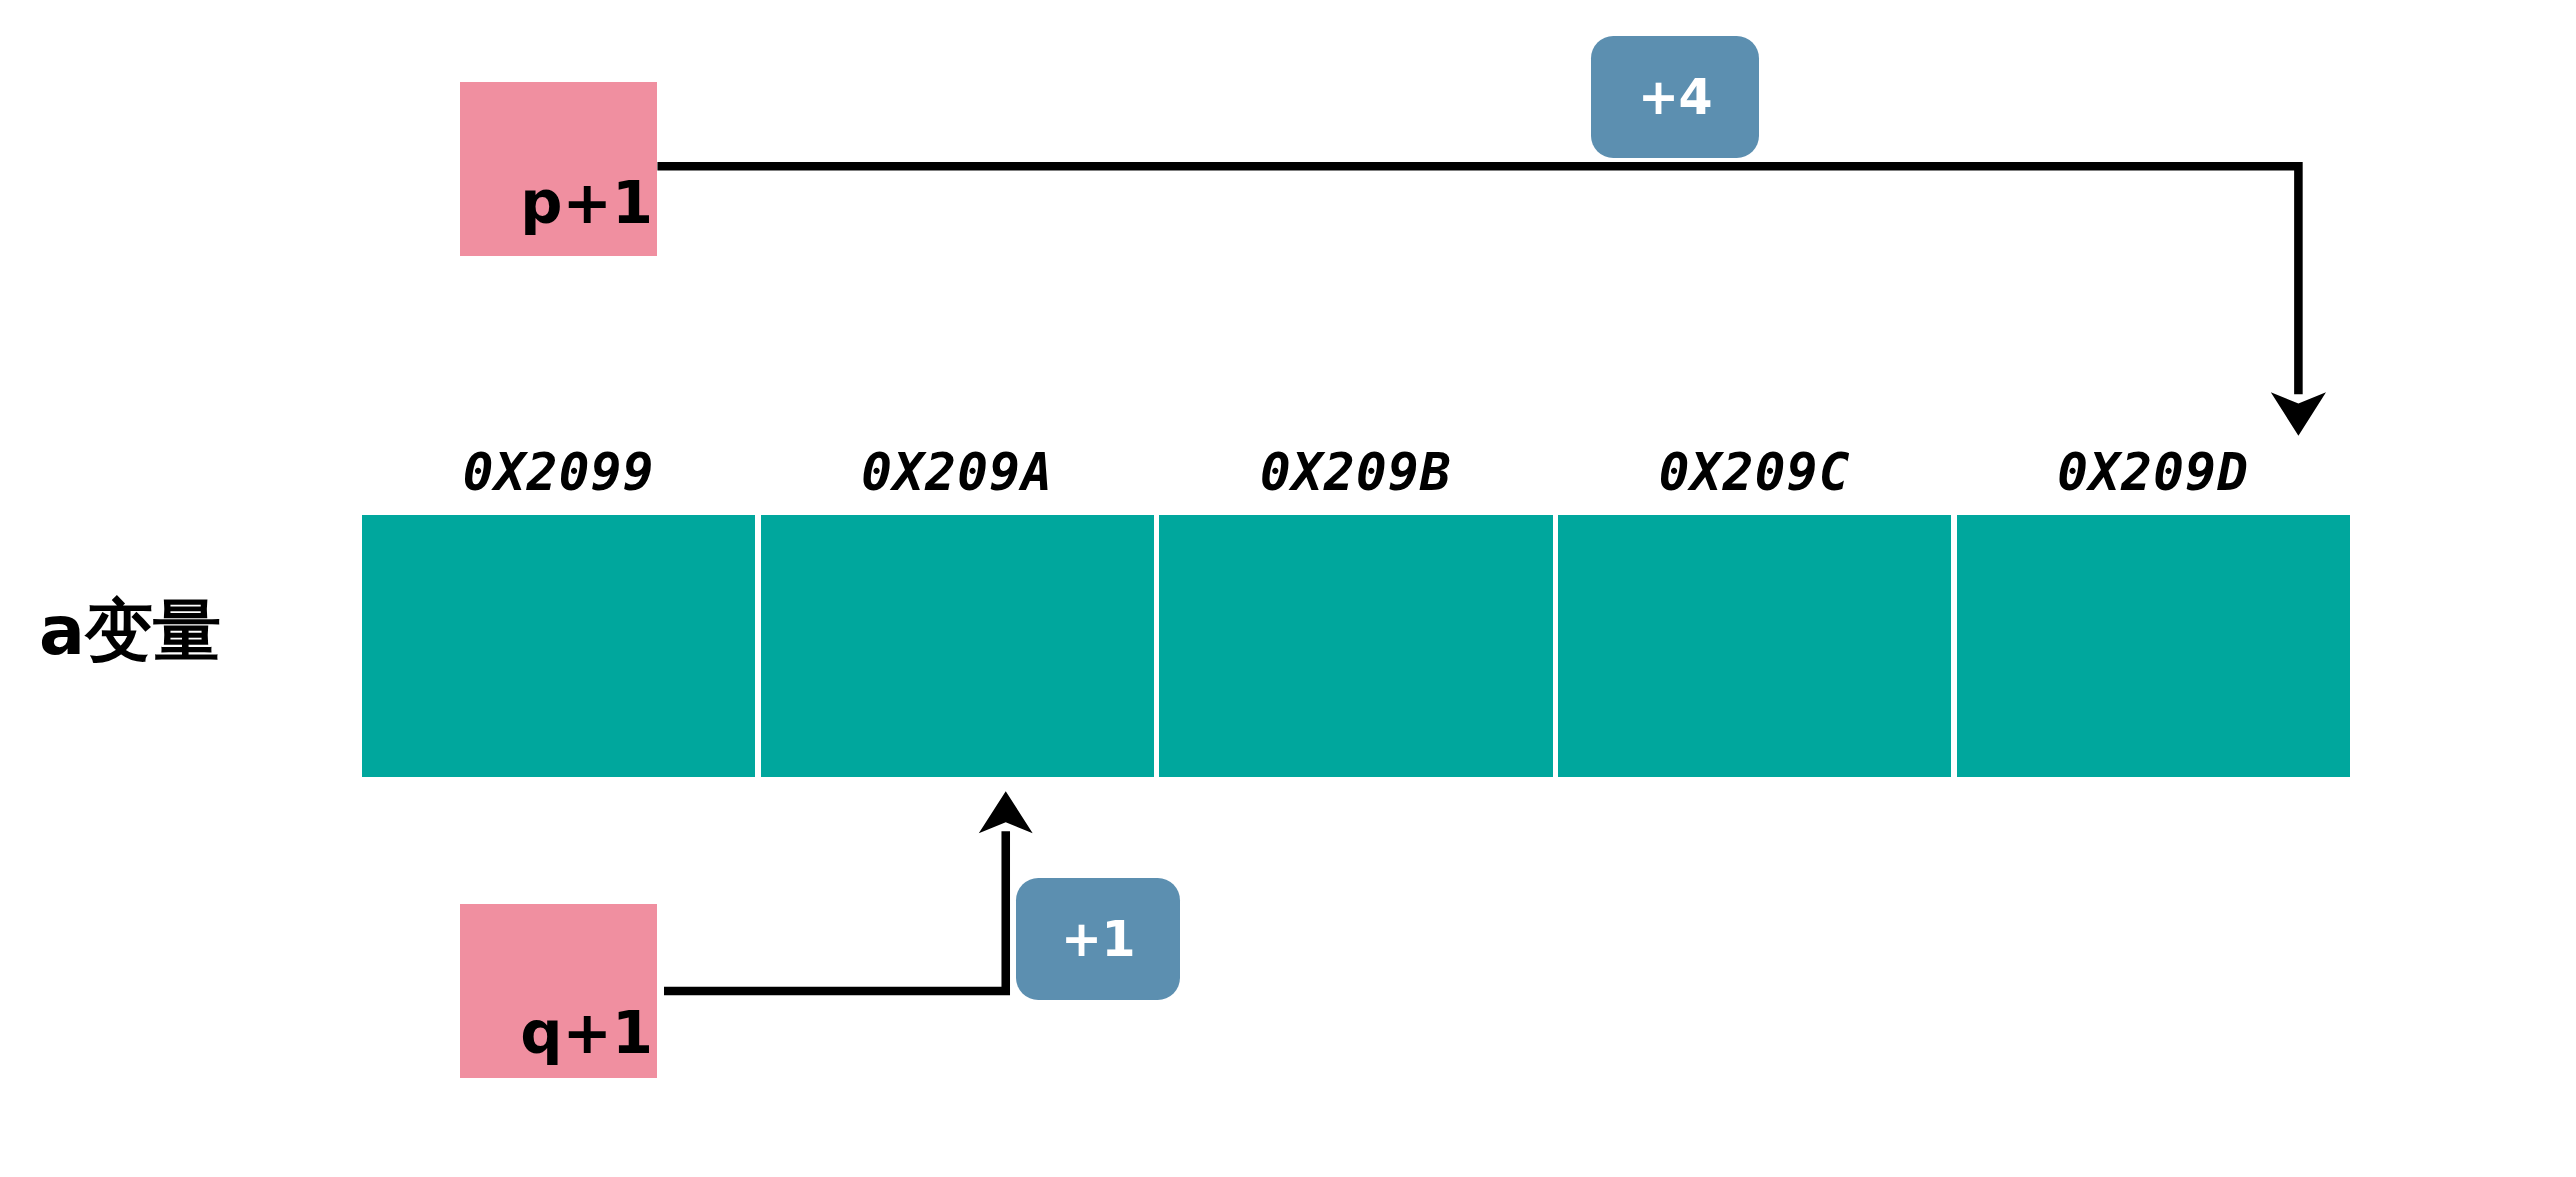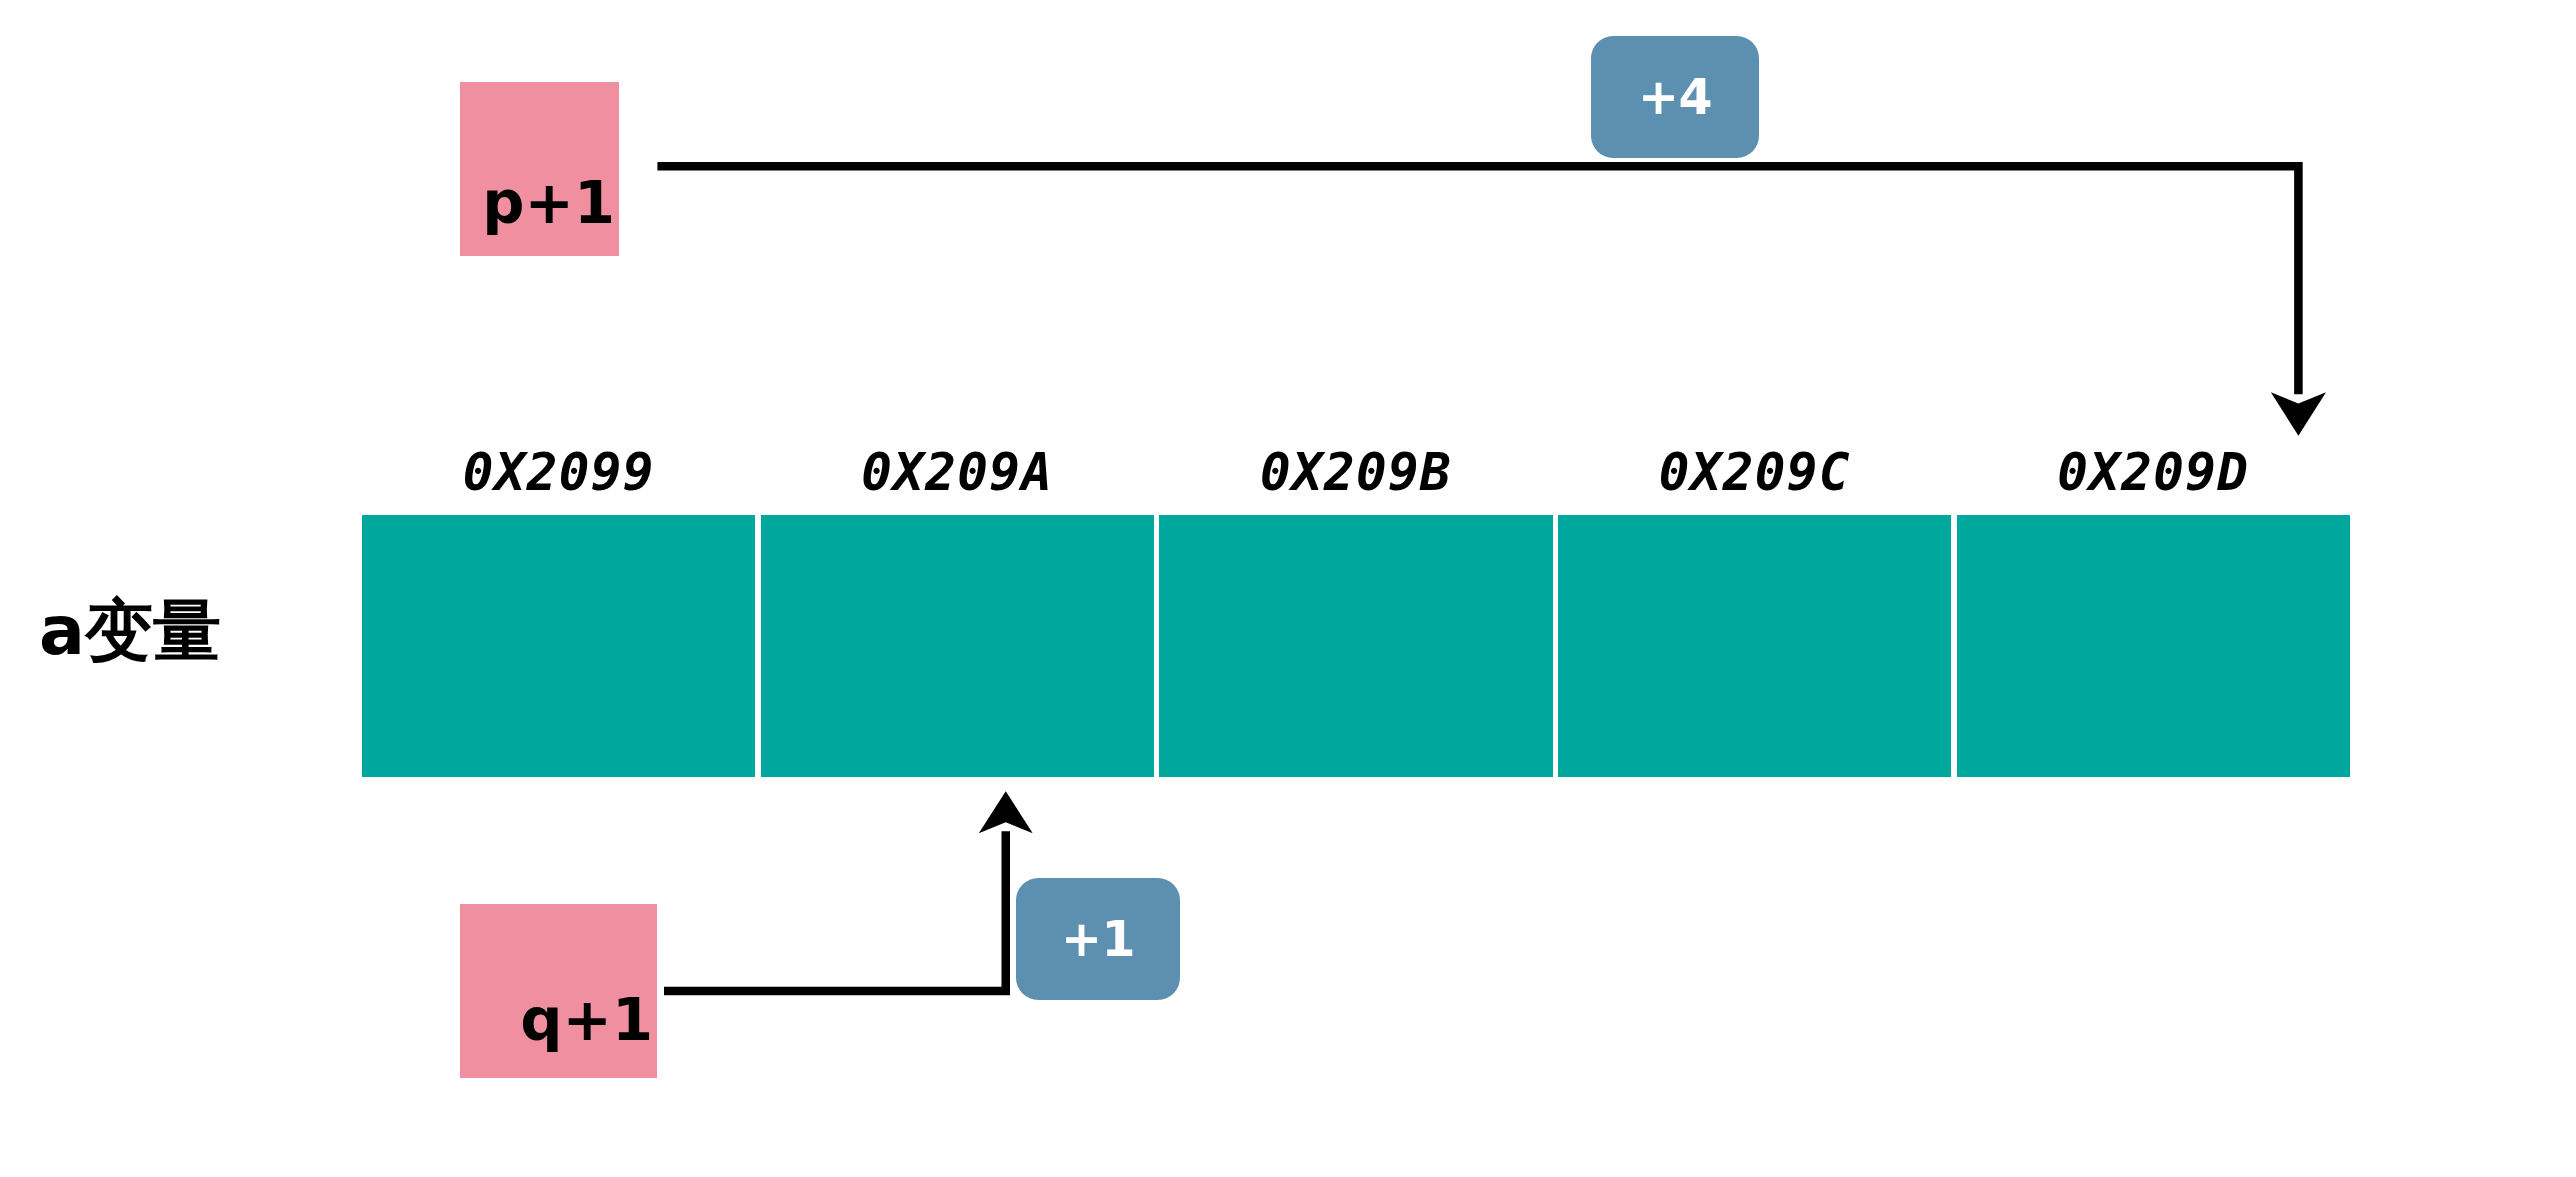--- a/index.html
+++ b/index.html
@@ -83,30 +83,30 @@
   .pointer-box .pointer-text {
     font-size: 59px;
     font-weight: 700;
     color: #000000;
     line-height: 1;
     white-space: nowrap;
   }
   #pointer-box-p {
     left: 460px;
     top: 82px;
-    width: 159px;
+    width: 197px;
     height: 174px;
     padding: 0 4px 24px 0;
   }
   #pointer-box-q {
     left: 460px;
     top: 904px;
     width: 197px;
     height: 174px;
-    padding: 0 4px 29px 0;
+    padding: 0 4px 16px 0;
     text-align: right;
   }
 
   
   .offset-badge {
     position: absolute;
     background: #5C8FB0;
     border-radius: 22.3px;
     display: flex;
     align-items: center;

